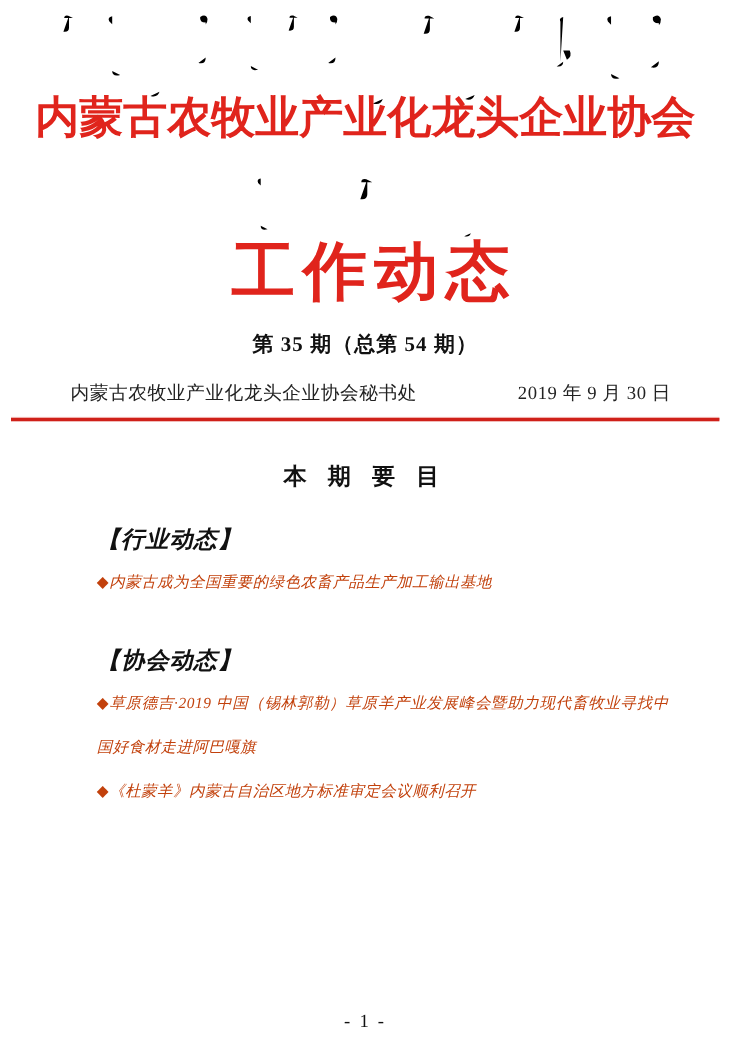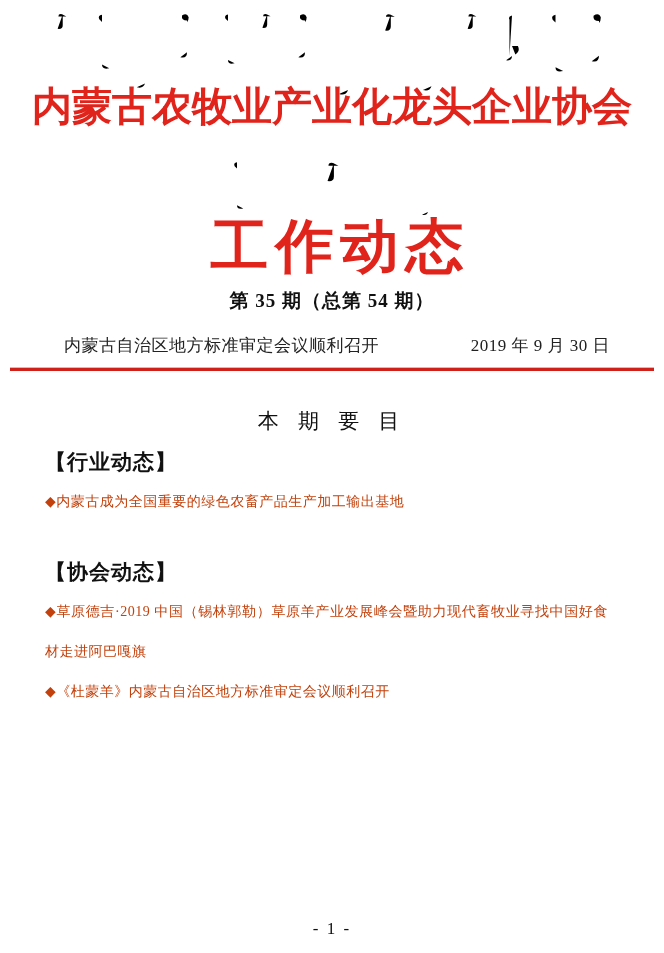--- a/index.html
+++ b/index.html
@@ -19,38 +19,38 @@
   
   .org-title{
     margin:4px 0 0;text-align:center;color:#e0241c;
     font-size:40px;font-weight:900;line-height:1.15;letter-spacing:0px;
   }
   .bulletin-title{
     margin:6px 0 0;text-align:center;color:#e0241c;
     font-size:58px;font-weight:900;line-height:1.0;letter-spacing:7px;padding-left:17px;
   }
   .issue-line{
-    margin-top:12px;text-align:center;color:#111;
+    margin-top:24px;text-align:center;color:#111;
     font-size:19px;font-weight:700;letter-spacing:1px;
   }
   .pub-row{
     margin-top:20px;padding:0 54px 0 64px;
     display:flex;justify-content:space-between;align-items:baseline;
     font-size:17px;color:#222;letter-spacing:0.5px;
   }
   .red-rule{
     margin:11px 10px 0;height:3px;background:#cf2019;
     box-shadow:0 -1px 0 #f0b0ac;
   }
   
   .toc-heading{
     margin-top:36px;text-align:center;color:#111;
-    font-size:21px;font-weight:400;letter-spacing:7px;
+    font-size:21px;font-weight:700;letter-spacing:7px;
   }
-  .toc{padding:0 56px 0 45px;margin-top:7px;}
+  .toc{padding:0 56px 0 88px;margin-top:24px;font-style:italic;}
   .sec-title{
     font-size:21px;font-weight:700;line-height:40px;color:#111;
     font-family:"Liberation Sans","DejaVu Sans",sans-serif;letter-spacing:1px;
   }
   .sec-title.second{margin-top:30px;}
   .toc-item{
     font-size:14px;line-height:40px;color:#c2410c;
     letter-spacing:0.5px;text-align:justify;
   }
   .page-number{
@@ -140,21 +140,21 @@
     <svg class="mg" width="20" height="56" viewBox="0 0 24 84">
         <use href="#mgC"></use>
       </svg>
   </div>
 
   <h2 class="bulletin-title">工作动态</h2>
 
   <div class="issue-line">第 35 期（总第 54 期）</div>
 
   <div class="pub-row">
-    <span>内蒙古自治区地方标准审定会议顺利召开</span>
+    <span>内蒙古农牧业产业化龙头企业协会秘书处</span>
     <span>2019 年 9 月 30 日</span>
   </div>
 
   <div class="red-rule"></div>
 
   <div class="toc-heading">本 期 要 目</div>
 
   <div class="toc">
     <div class="sec-title">【行业动态】</div>
     <div class="toc-item">◆内蒙古成为全国重要的绿色农畜产品生产加工输出基地</div>

